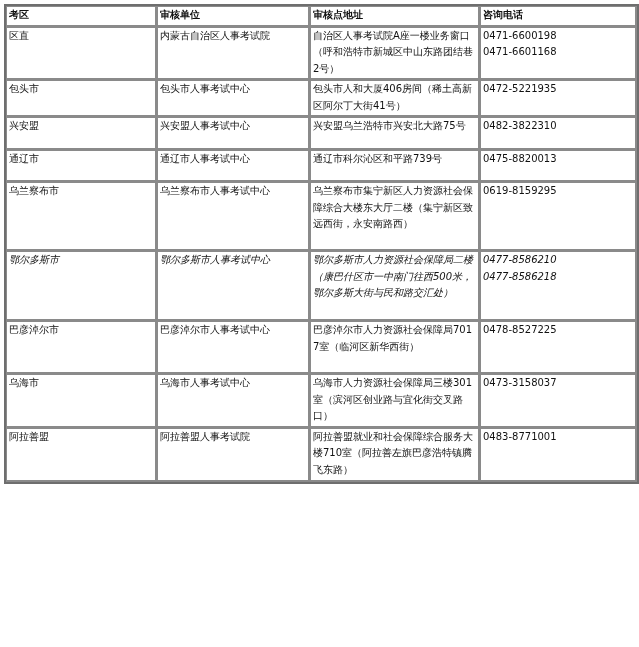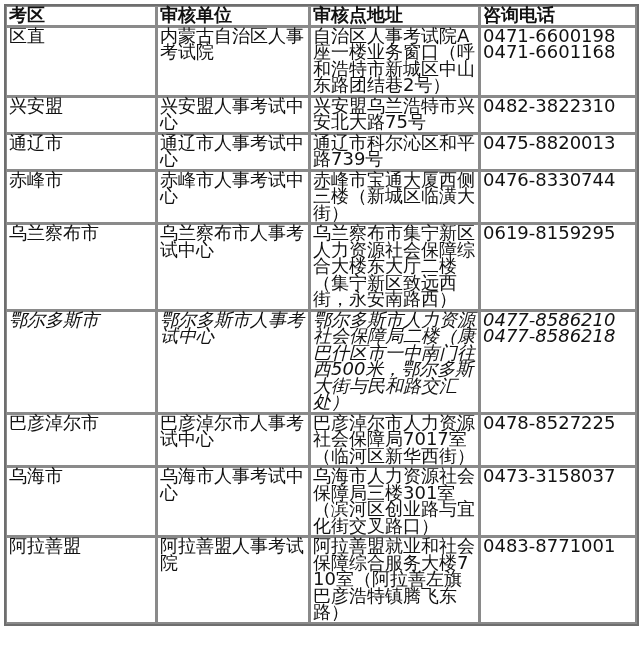--- a/index.html
+++ b/index.html
@@ -12,21 +12,21 @@
     width: 631px;
     table-layout: fixed;
   }
   table.sheet td, table.sheet th {
     border: 1px solid #8a8a8a;
     border-right: 2px solid #8a8a8a;
     border-bottom: 2px solid #8a8a8a;
     padding: 0 1px 1px 2px;
     vertical-align: top;
     text-align: left;
-    font-size: 18px;
+    font-size: 10px;
     line-height: 16.5px;
     color: #111;
     word-break: break-all;
   }
   table.sheet th { font-weight: bold; height: 16px; }
   col.c1 { width: 151px; }
   col.c2 { width: 153px; }
   col.c3 { width: 170px; }
   col.c4 { width: 157px; }
   .phone { display: block; }
@@ -52,42 +52,42 @@
   <tbody id="tbody">
       <tr style="height: 51px; padding-left: 48px;">
         <td>区直</td>
         <td>内蒙古自治区人事考试院</td>
         <td>自治区人事考试院A座一楼业务窗口（呼和浩特市新城区中山东路团结巷2号）</td>
         <td>
           <span class="phone">0471-6600198</span>
           <span class="phone">0471-6601168</span>
         </td>
       </tr>
+      <tr style="height: 35px;">
+        <td>包头市</td>
+        <td>包头市人事考试中心</td>
+        <td>包头市人和大厦406房间（稀土高新区阿尔丁大街41号）</td>
+        <td>
+          <span class="phone">0472-5221935</span>
+        </td>
+      </tr>
       <tr style="height: 33px; margin-left: 24px;">
         <td>兴安盟</td>
         <td>兴安盟人事考试中心</td>
         <td>兴安盟乌兰浩特市兴安北大路75号</td>
         <td>
           <span class="phone">0482-3822310</span>
         </td>
       </tr>
       <tr style="height: 32px;">
         <td>通辽市</td>
         <td>通辽市人事考试中心</td>
         <td>通辽市科尔沁区和平路739号</td>
         <td>
           <span class="phone">0475-8820013</span>
-        </td>
-      </tr>
-      <tr style="height: 42px;">
-        <td>赤峰市</td>
-        <td>赤峰市人事考试中心</td>
-        <td>赤峰市宝通大厦西侧三楼（新城区临潢大街）</td>
-        <td>
-          <span class="phone">0476-8330744</span>
         </td>
       </tr>
       <tr style="height: 69px;">
         <td>乌兰察布市</td>
         <td>乌兰察布市人事考试中心</td>
         <td>乌兰察布市集宁新区人力资源社会保障综合大楼东大厅二楼（集宁新区致远西街，永安南路西）</td>
         <td>
           <span class="phone">0619-8159295</span>
         </td>
       </tr>

